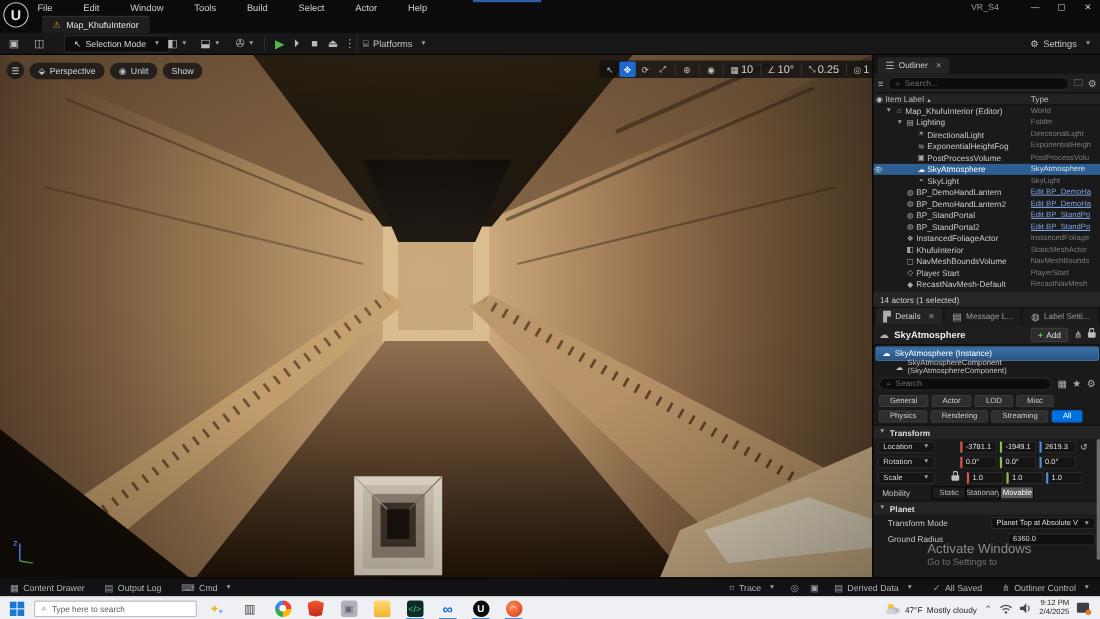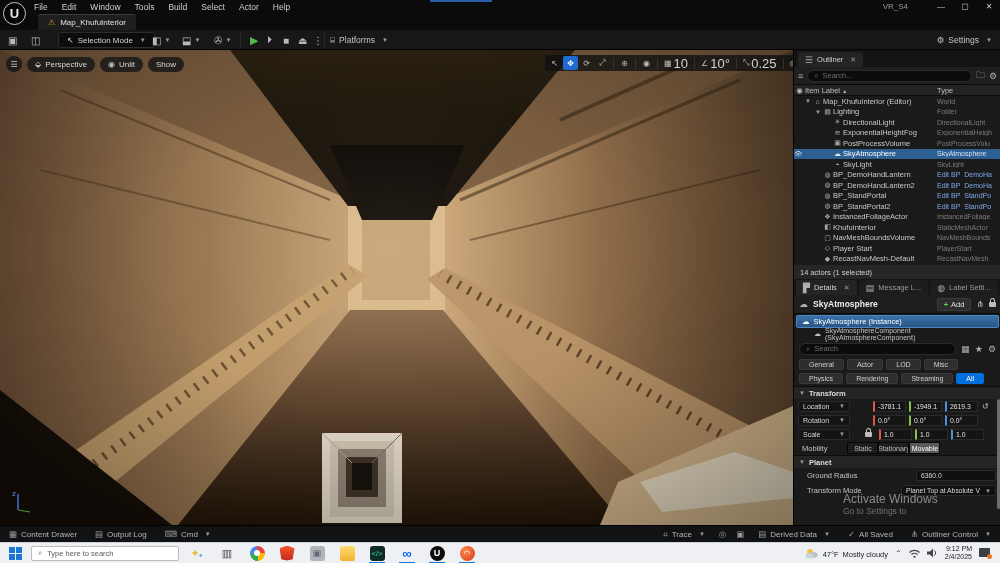--- a/index.html
+++ b/index.html
@@ -7,21 +7,21 @@
     font-family:"Liberation Sans", sans-serif; -webkit-font-smoothing:antialiased; }
   #root { position:relative; width:1000px; height:563px; background:#111; }
   .abs { position:absolute; }
 
   
   #titlebar { left:0; top:0; width:1000px; height:13px; background:#0b0b0b; }
   #blue-strip { left:430px; top:0; width:62px; height:2px; background:#2b5fa8; }
   #ue-logo { left:3px; top:2px; width:23px; height:23px; border-radius:50%;
     background:#060606; border:1.5px solid #c9c9c9; color:#e8e8e8; font-size:13px;
     display:flex; align-items:center; justify-content:center; z-index:6; font-weight:bold;}
-  #menubar { left:34px; top:0; height:13px; display:flex; gap:14px; align-items:center; }
+  #menubar { left:34px; top:0; height:13px; display:flex; gap:28px; align-items:center; }
   #menubar .menu { font-size:8.5px; color:#cfcfcf; cursor:default; }
   #project-name { right:92px; top:2px; font-size:8px; color:#9a9a9a; }
   .wctl { top:0; width:22px; height:13px; color:#cfcfcf; font-size:8px;
     display:flex; align-items:center; justify-content:center; }
 
   
   #tabrow { left:0; top:13px; width:1000px; height:17px; background:#0b0b0b; }
   #level-tab { left:38px; top:1px; height:16px; padding:0 10px; background:#1e1e1e;
     border-top:1px solid #3c3c3c; border-radius:3px 3px 0 0; display:flex; gap:5px;
     align-items:center; }
@@ -57,21 +57,21 @@
   #vp-topleft { left:6px; top:6px; display:flex; gap:5px; align-items:center; }
   #vp-burger { width:16px; height:16px; border-radius:50%; background:rgba(22,22,22,0.82);
     color:#cfcfcf; font-size:8px; display:flex; align-items:center; justify-content:center; }
   .pico { font-size:8px; color:#bdbdbd; }
 
   #vp-topright { left:545px; top:5px; height:16px; display:flex; align-items:center;
     background:rgba(16,16,16,0.78); border-radius:3px; padding:0 2px; gap:1px; }
   .vt-btn { min-width:15px; height:14px; border-radius:2px; display:flex; gap:2px;
     align-items:center; justify-content:center; color:#c2c2c2; font-size:8px; padding:0 3px;}
   .vt-btn.sel { background:#1f6ad1; color:#fff; }
-  .vt-num { font-size:13px; color:#d0d0d0; }
+  .vt-num { font-size:10px; color:#d0d0d0; }
   .vt-sep { width:1px; height:11px; background:#333; margin:0 2px; }
 
   #gizmo { left:8px; top:436px; width:30px; height:30px; }
 
   
   #rightpanel { left:793px; top:0; width:207px; height:475px; background:#1a1a1a;
     border-left:1px solid #000; }
   .ptab { height:15px; display:flex; align-items:center; gap:4px; padding:0 7px;
     font-size:7.5px; color:#cfcfcf; background:#242424; border-radius:3px 3px 0 0; }
   .ptab .x { color:#9a9a9a; font-size:7px; margin-left:3px; }
@@ -636,30 +636,30 @@
               <span class="seg">Stationary</span>
               <span class="seg active">Movable</span>
             </div>
         </div>
 
         <div class="sechead">
           <span class="tri">▼</span>
           <span>Planet</span>
         </div>
         <div class="prow">
-          <span class="lbl" style="padding-left:8px">Ground Radius</span>
-          <div class="pfield" style="width:80px">
-            <span>6360.0</span>
-          </div>
-        </div>
-        <div class="prow">
           <span class="lbl" style="padding-left:8px">Transform Mode</span>
           <div class="pfield">
             <span>Planet Top at Absolute V</span>
             <span class="caret">▼</span>
+          </div>
+        </div>
+        <div class="prow">
+          <span class="lbl" style="padding-left:8px">Ground Radius</span>
+          <div class="pfield" style="width:80px">
+            <span>6360.0</span>
           </div>
         </div>
         <div id="details-scrollbar" class="abs"></div>
       </div>
     </div>
   </div>
 
   <div id="statusbar" class="abs">
     <div class="sb-item">
       <span class="sb-ico">▦</span>

